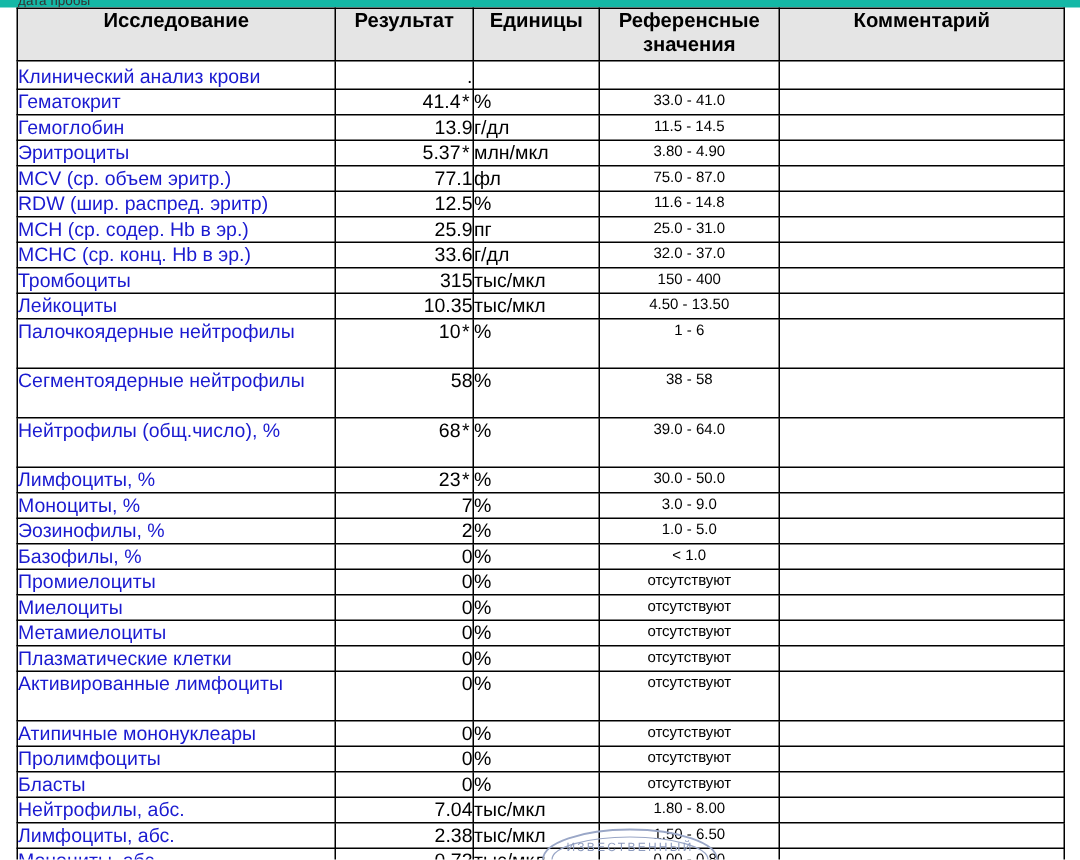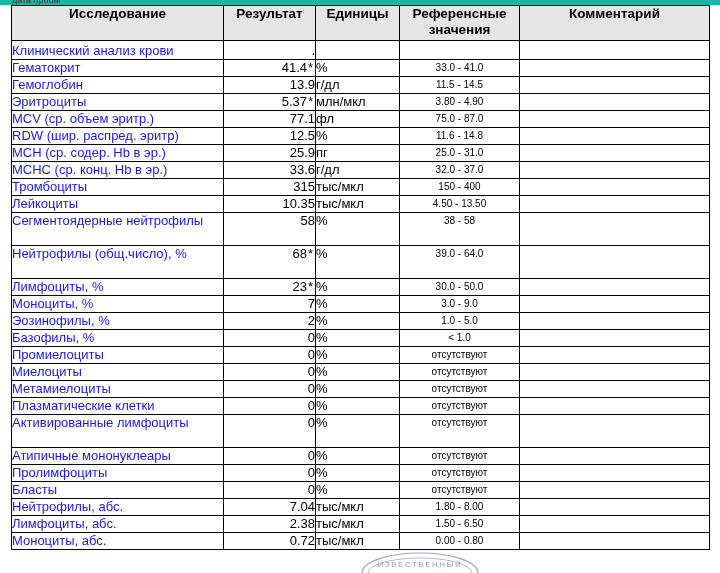--- a/index.html
+++ b/index.html
@@ -220,20 +220,27 @@
           <td class="com"></td>
         </tr>
         <tr class="r1">
           <td class="name">Лейкоциты</td>
           <td class="res"><span class="val">10.35</span></td>
           <td class="unit">тыс/мкл</td>
           <td class="ref">4.50 - 13.50</td>
           <td class="com"></td>
         </tr>
         <tr class="r2">
+          <td class="name">Палочкоядерные нейтрофилы</td>
+          <td class="res hasstar"><span class="val">10</span><span class="star">*</span></td>
+          <td class="unit">%</td>
+          <td class="ref">1 - 6</td>
+          <td class="com"></td>
+        </tr>
+        <tr class="r2">
           <td class="name">Сегментоядерные нейтрофилы</td>
           <td class="res"><span class="val">58</span></td>
           <td class="unit">%</td>
           <td class="ref">38 - 58</td>
           <td class="com"></td>
         </tr>
         <tr class="r2">
           <td class="name">Нейтрофилы (общ.число), %</td>
           <td class="res hasstar"><span class="val">68</span><span class="star">*</span></td>
           <td class="unit">%</td>

